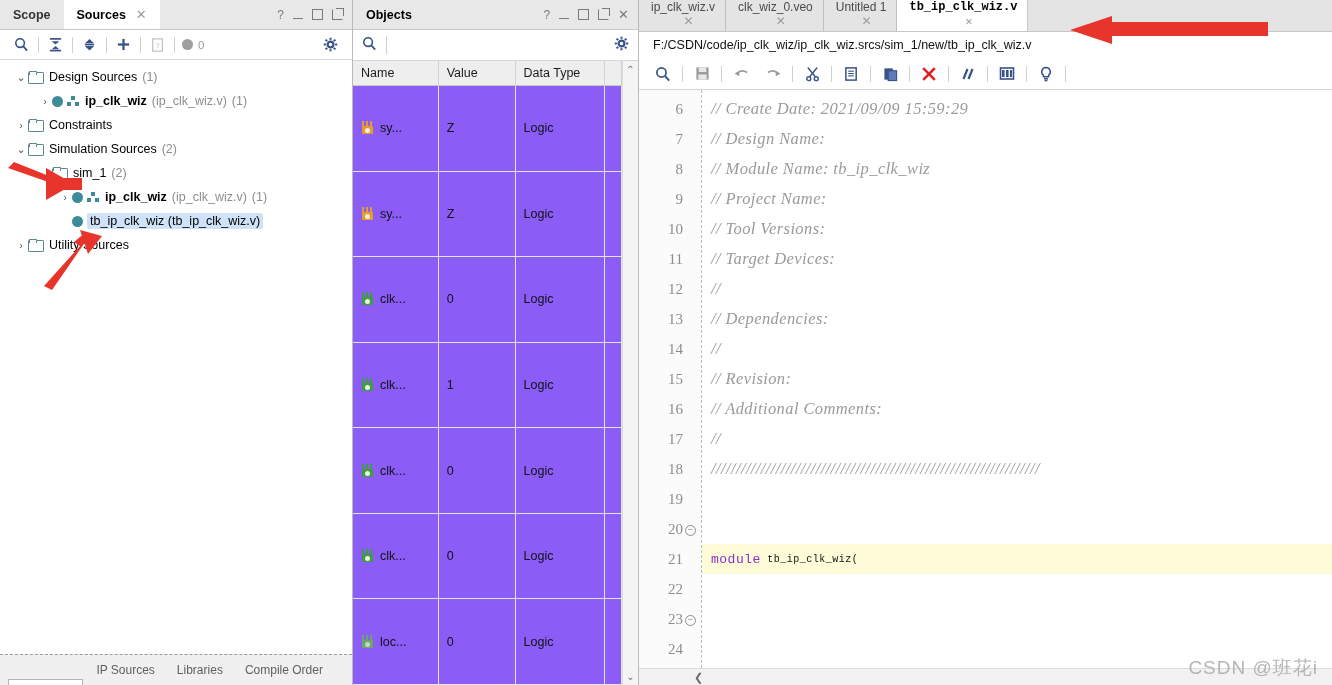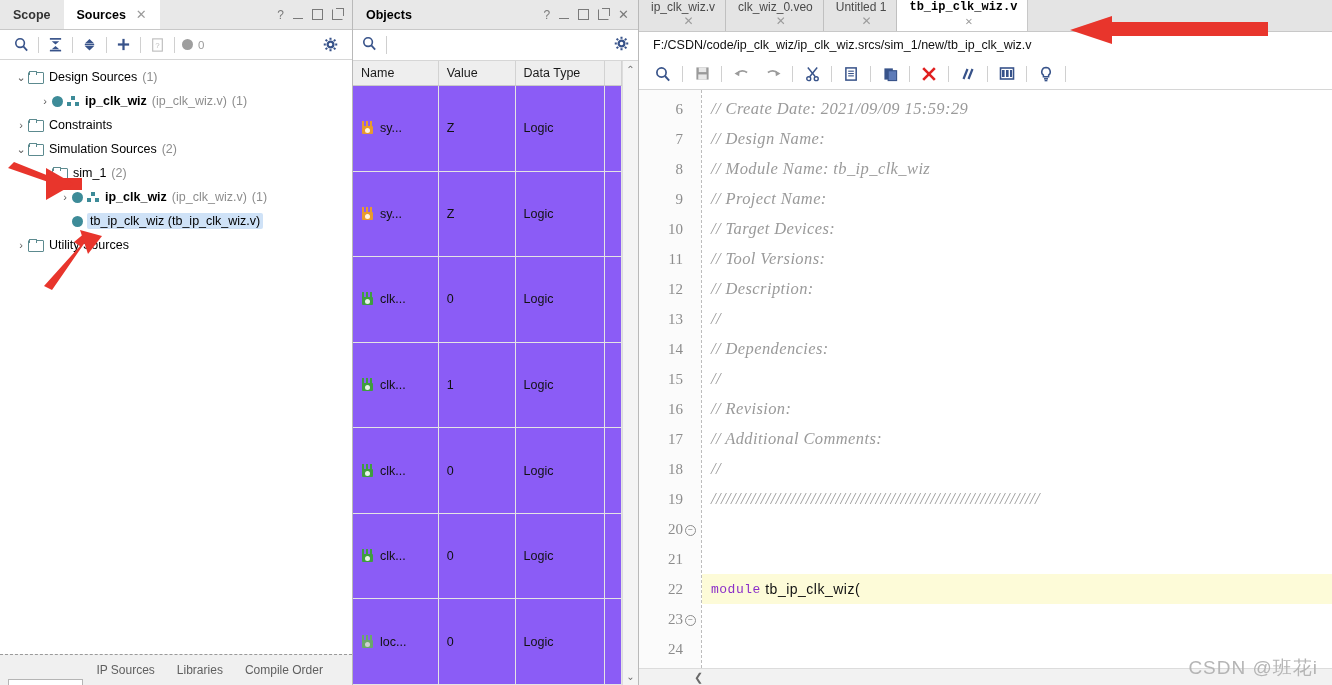--- a/index.html
+++ b/index.html
@@ -118,21 +118,21 @@
     padding-right:4px;color:#8d8d8d;font-size:15px;font-family:"Liberation Serif",serif;}
   .fold{width:14px;display:inline-block;text-align:center;color:#7d7d7d;font-size:11px;}
   .fold .fbox{display:inline-block;width:9px;height:9px;border:1px solid #8d8d8d;
     border-radius:50%;line-height:7px;font-size:9px;text-align:center;color:#555;}
   .code{flex:1;padding-top:4px;border-left:1px dashed #bdbdbd;position:relative;overflow:hidden;}
   .cline{height:30px;display:flex;align-items:center;padding-left:9px;white-space:pre;
     font-family:"Liberation Serif",serif;font-size:16.5px;}
   .cmt{color:#9a9a9a;font-style:italic;letter-spacing:0.4px;}
   .hl{background:#fdfbd8;}
   .kw{color:#8b2fc9;font-family:"Liberation Mono",monospace;font-size:13px;letter-spacing:0.5px;}
-  .ident{color:#111;font-family:Liberation Sans, sans-serif;font-size:14px;letter-spacing:0.5px;}
+  .ident{color:#111;font-family:Liberation Mono, monospace;font-size:10px;letter-spacing:0.5px;}
   .ed-hscroll{height:16px;background:#f2f2f2;border-top:1px solid #dcdcdc;
     display:flex;align-items:center;padding-left:55px;color:#6a6a6a;font-size:11px;}
 
   
   .arrow-svg{position:absolute;pointer-events:none;z-index:30;}
 
   
   .watermark{position:absolute;right:14px;bottom:4px;color:#b5b5b5;font-size:19px;
     letter-spacing:1px;z-index:25;}
 </style>
@@ -591,23 +591,22 @@
             <span>24</span>
             <span class="fold"></span>
           </div>
       </div>
 
       <div class="code">
         <div class="cline"><span class="cmt">// Create Date: 2021/09/09 15:59:29</span></div>
         <div class="cline"><span class="cmt">// Design Name: </span></div>
         <div class="cline"><span class="cmt">// Module Name: tb_ip_clk_wiz</span></div>
         <div class="cline"><span class="cmt">// Project Name: </span></div>
+        <div class="cline"><span class="cmt">// Tool Versions: </span></div>
         <div class="cline"><span class="cmt">// Target Devices: </span></div>
-        <div class="cline"><span class="cmt">// Tool Versions: </span></div>
-        <div class="cline"><span class="cmt">// Description: </span></div>
         <div class="cline"><span class="cmt">// </span></div>
         <div class="cline"><span class="cmt">// Dependencies: </span></div>
         <div class="cline"><span class="cmt">// </span></div>
         <div class="cline"><span class="cmt">// Revision:</span></div>
         <div class="cline"><span class="cmt">// Additional Comments:</span></div>
         <div class="cline"><span class="cmt">// </span></div>
         <div class="cline"><span class="cmt">//////////////////////////////////////////////////////////////////</span></div>
         <div class="cline"><span class="cmt"></span></div>
         <div class="cline"><span class="cmt"></span></div>
         <div class="cline hl"><span class="kw">module</span><span class="ident"> tb_ip_clk_wiz(</span></div>

